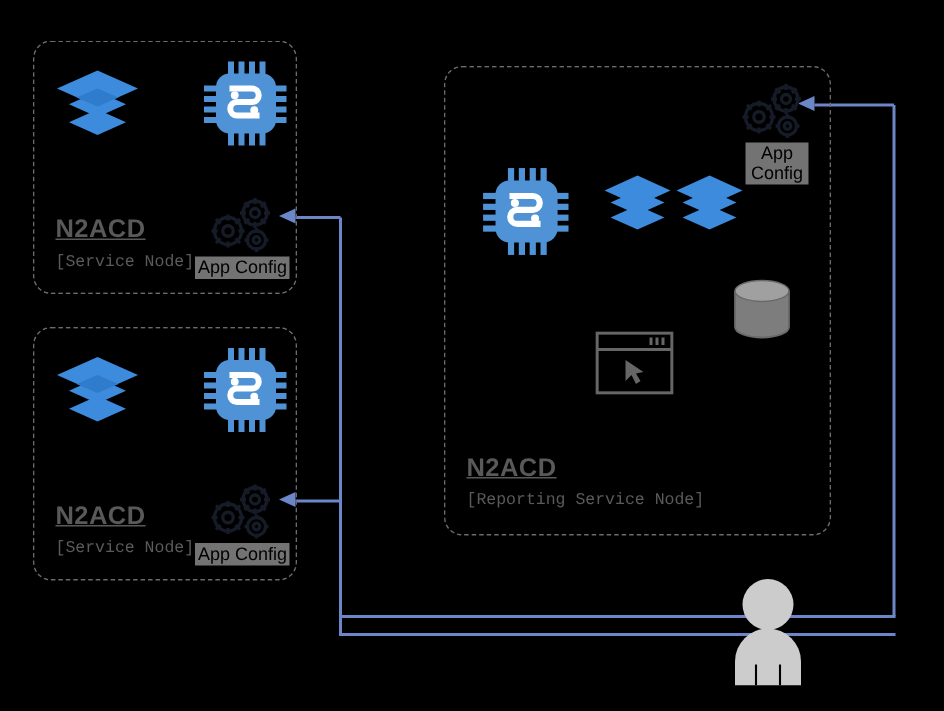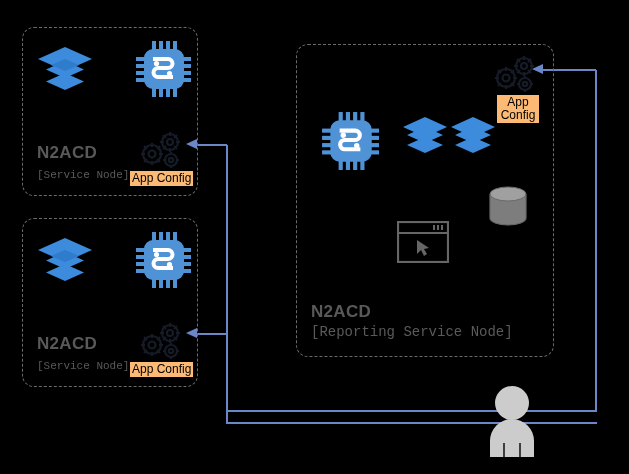--- a/index.html
+++ b/index.html
@@ -27,38 +27,39 @@
   #node-service-1 { left: 22px;  top: 27px;  width: 176px; height: 169px; }
   #node-service-2 { left: 22px;  top: 218px; width: 176px; height: 169px; }
   #node-reporting { left: 296px; top: 44px;  width: 258px; height: 313px; }
 
   .node-title {
     position: absolute;
     color: #595959;
     font-weight: bold;
     letter-spacing: 0.3px;
     white-space: nowrap;
+    text-decoration: underline;
   }
   .node-subtitle {
     position: absolute;
     color: #5a5a5a;
     white-space: nowrap;
     font-family: Liberation Mono, monospace;
   }
   #node-service-1 .node-title   { left: 14px; bottom: 32px; font-size: 17px; }
   #node-service-1 .node-subtitle{ left: 14px; bottom: 14px; font-size: 11px; }
   #node-service-2 .node-title   { left: 14px; bottom: 32px; font-size: 17px; }
   #node-service-2 .node-subtitle{ left: 14px; bottom: 14px; font-size: 11px; }
   #node-reporting .node-title   { left: 14px; bottom: 34px; font-size: 17px; }
-  #node-reporting .node-subtitle{ left: 14px; bottom: 16px; font-size: 14px; }
+  #node-reporting .node-subtitle{ left: 14px; bottom: 16px; font-size: 11px; }
 
   
   .config-label {
     position: absolute;
-    background: #fdba74;
+    background: #737373;
     color: #000000;
     font-size: 12px;
     line-height: 13px;
     padding: 1px 2px;
     white-space: nowrap;
     text-align: center;
   }
   .config-label.two-line { white-space: normal; width: 38px; }
 
   

